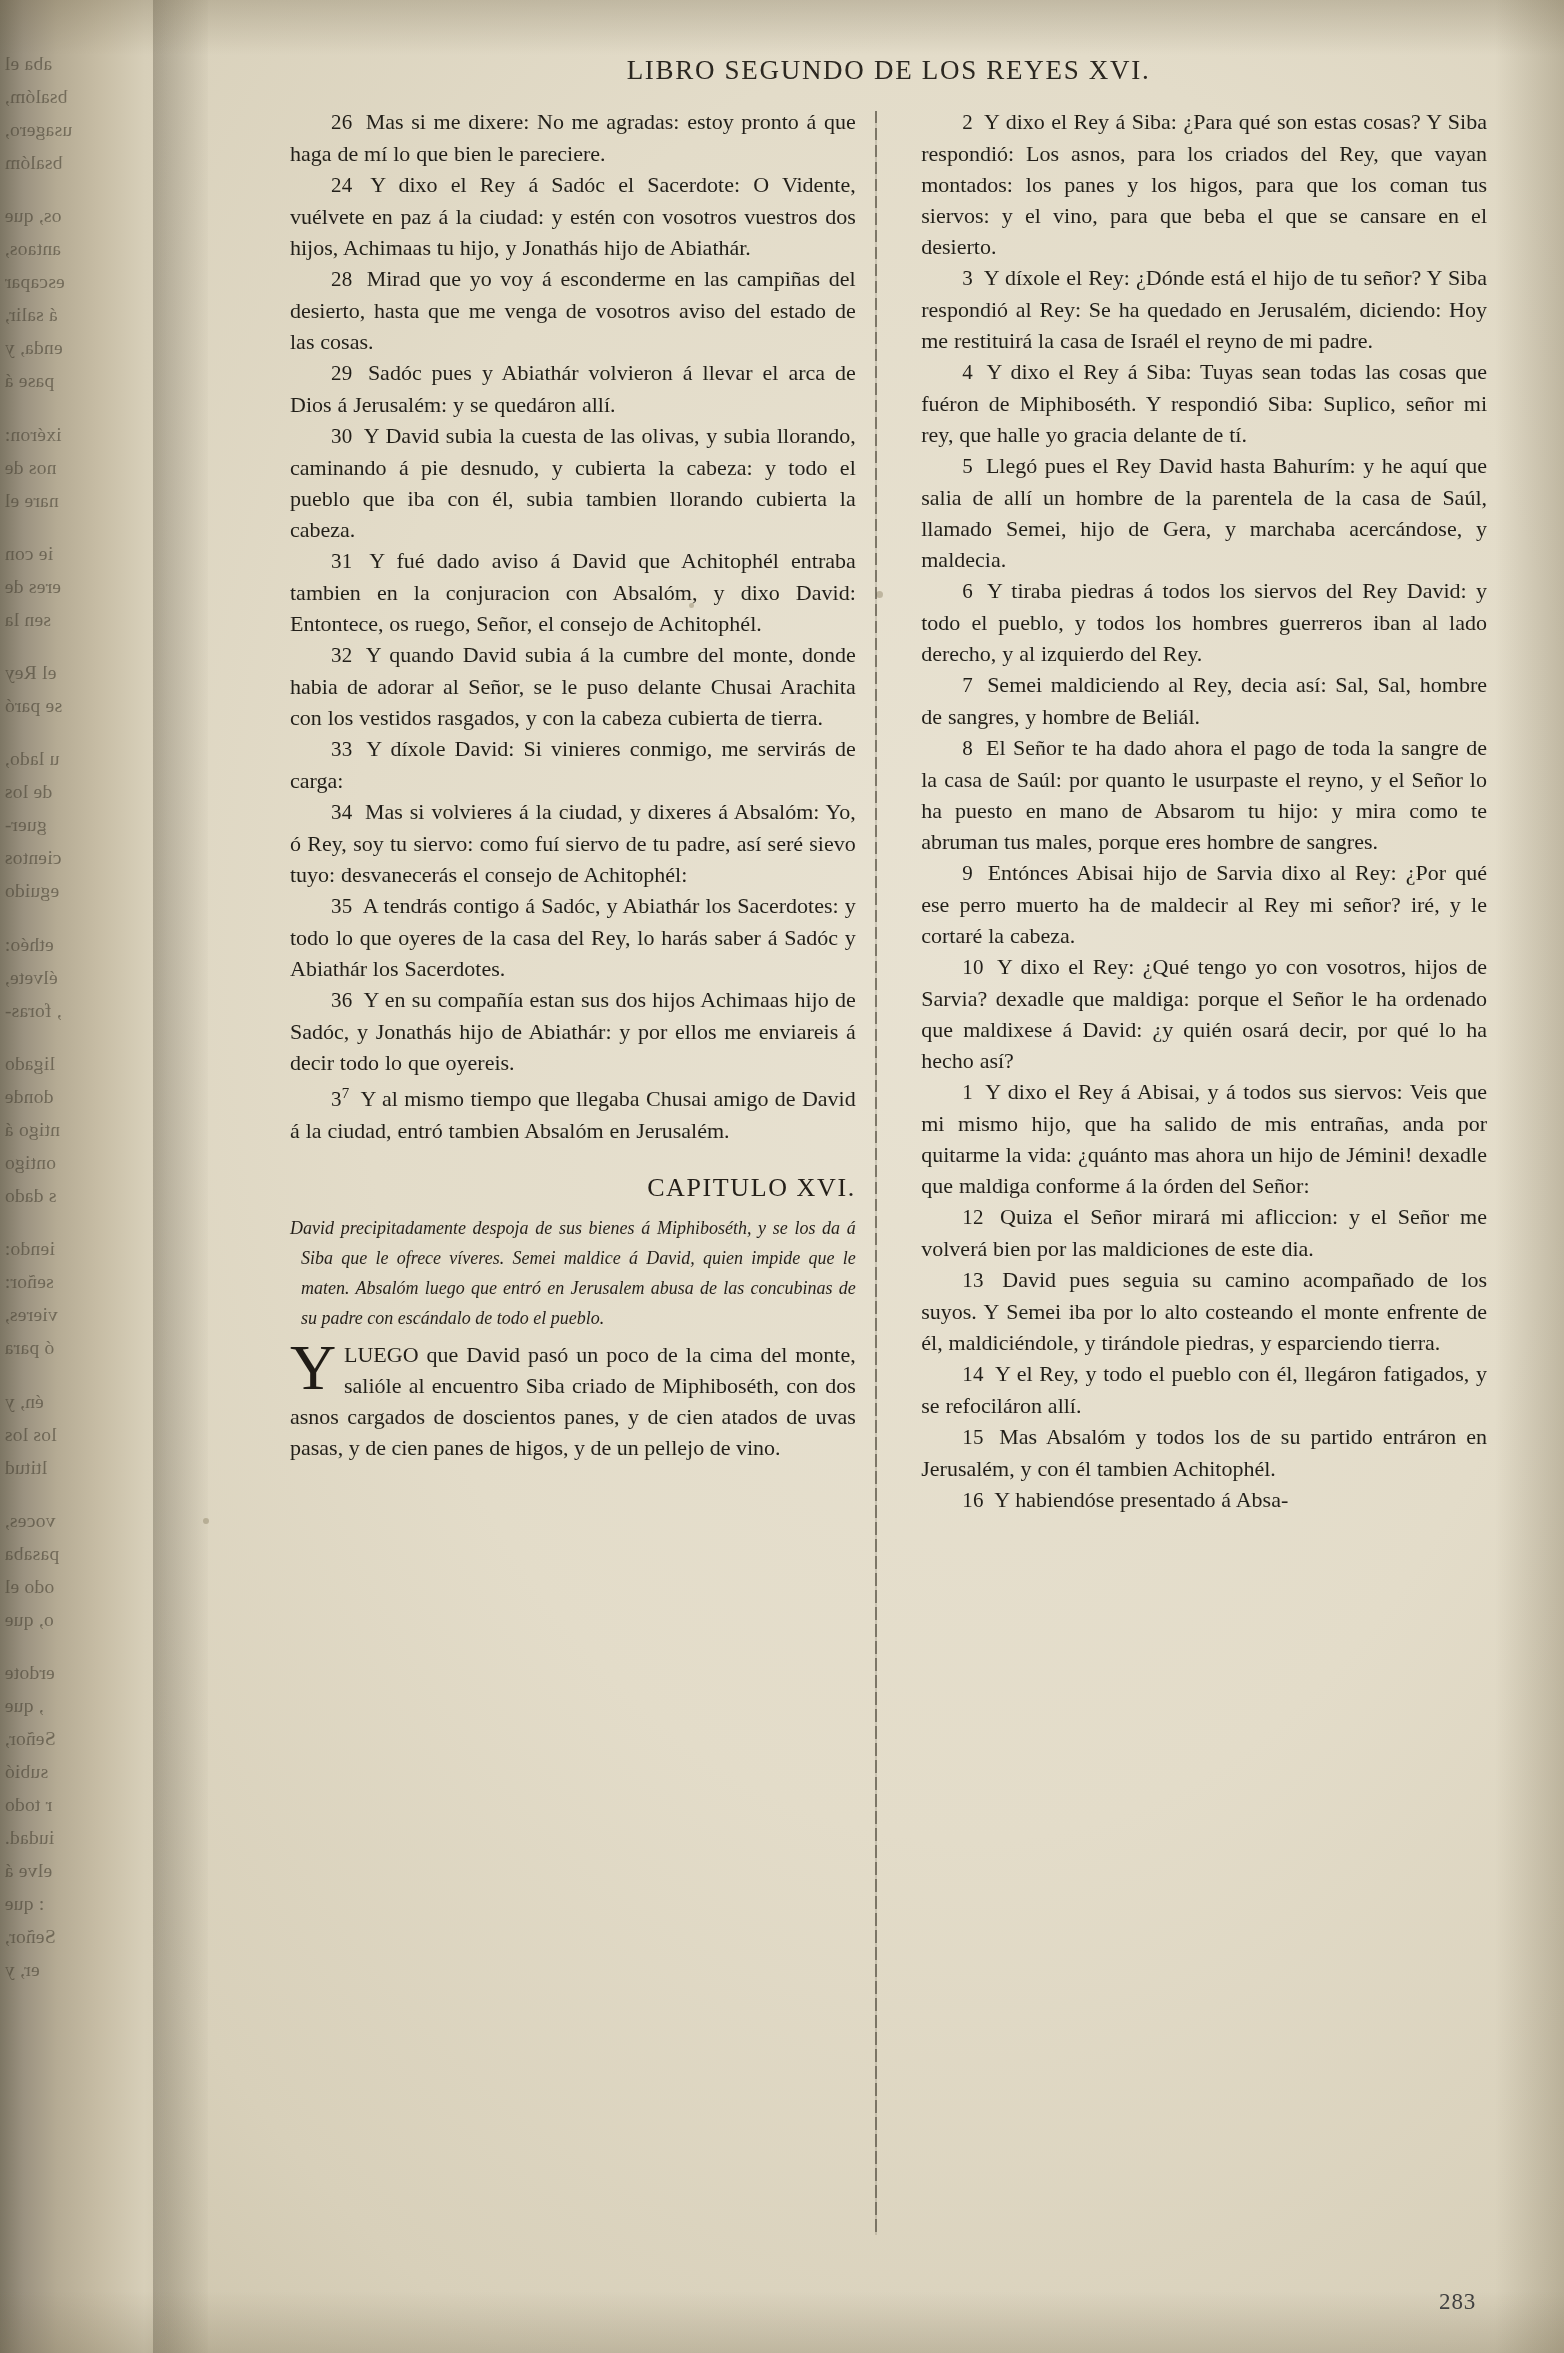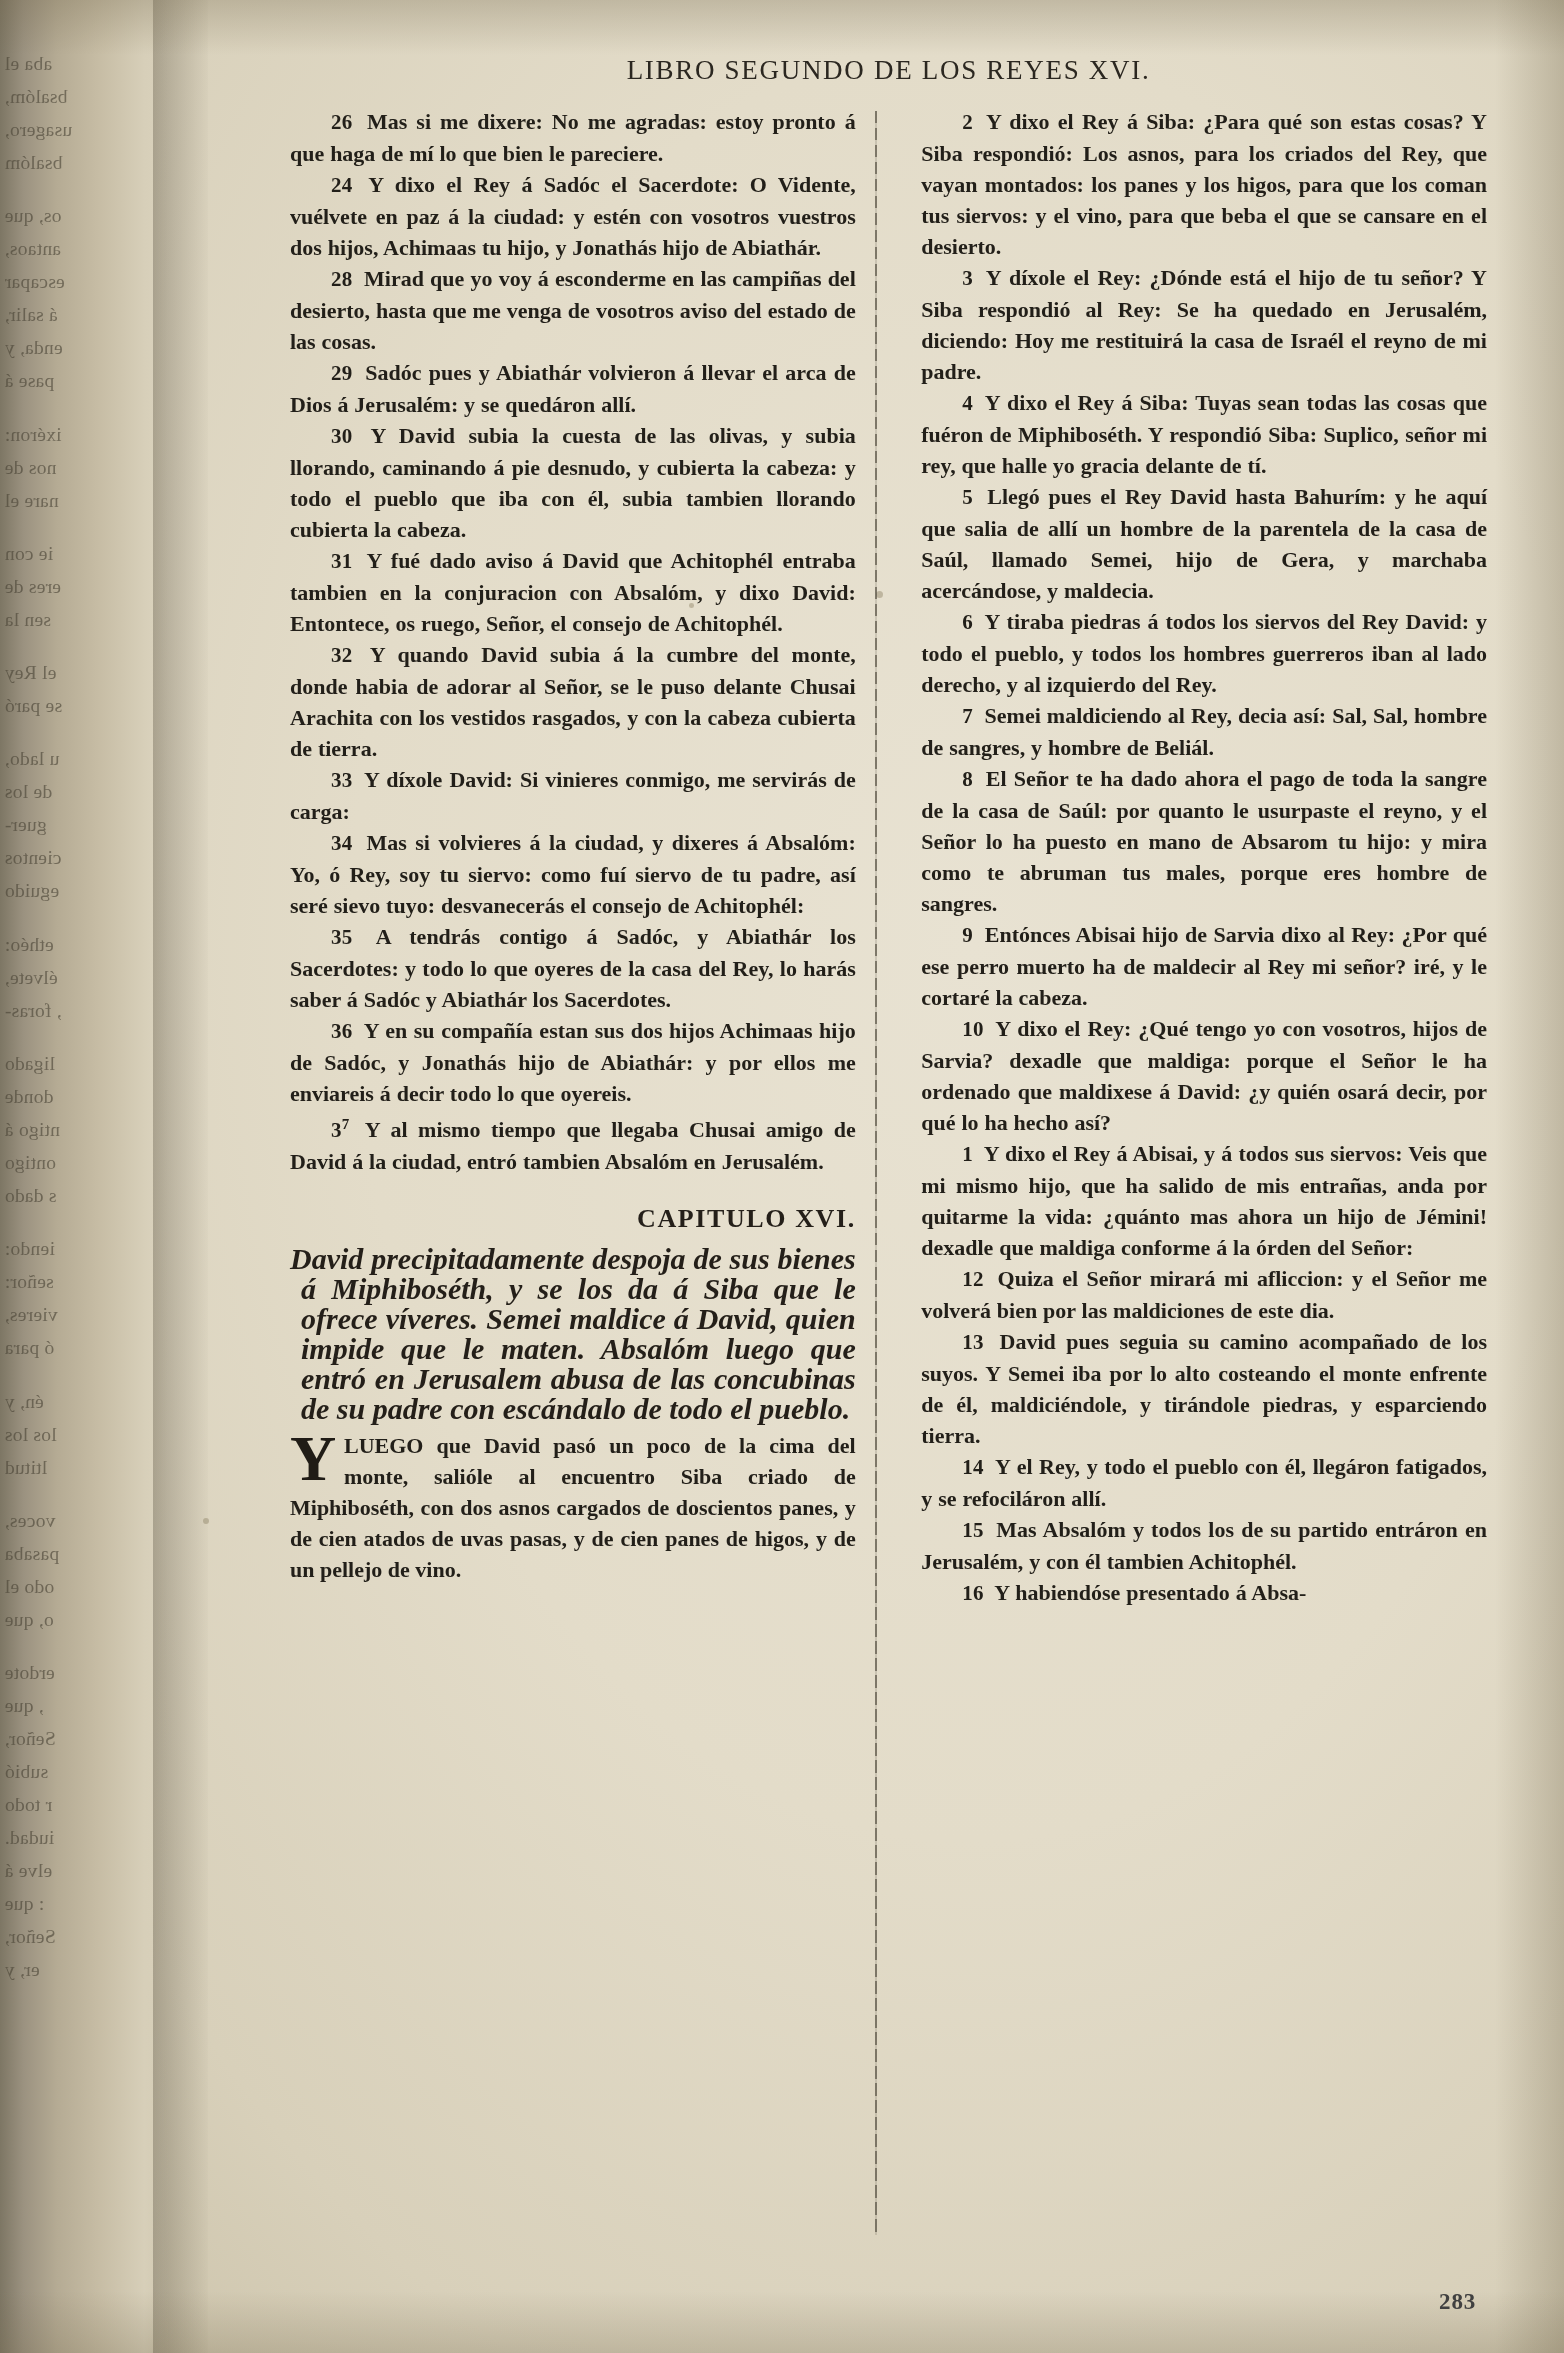--- a/index.html
+++ b/index.html
@@ -100,21 +100,20 @@
     color: #2b2720;
     margin-bottom: 20.3px;
     font-family: "Liberation Serif", serif;
   }
 
   .columns {
     position: relative;
     display: flex;
     gap: 15px;
     height: 2168px;
-    font-weight: bold;
   }
   .col {
     width: 575px;
     position: relative;
   }
   .col.left { padding-right: 23.5px; }
   .col.right { padding-left: 27px; }
 
   .rule {
     position: absolute;
@@ -149,21 +148,21 @@
 
   .chapter-head {
     text-align: right;
     font-size: 26px;
     letter-spacing: 1.6px;
     color: #241f19;
     margin: 27px 0 9.4px 0;
   }
   .summary {
     font-style: italic;
-    font-size: 30px;
+    font-size: 18px;
     line-height: 30px;
     color: #241f19;
     text-align: justify;
     margin: 0 0 6.3px 0;
     text-indent: -11px;
     padding-left: 11px;
   }
 
   
   .dropcap-para {

